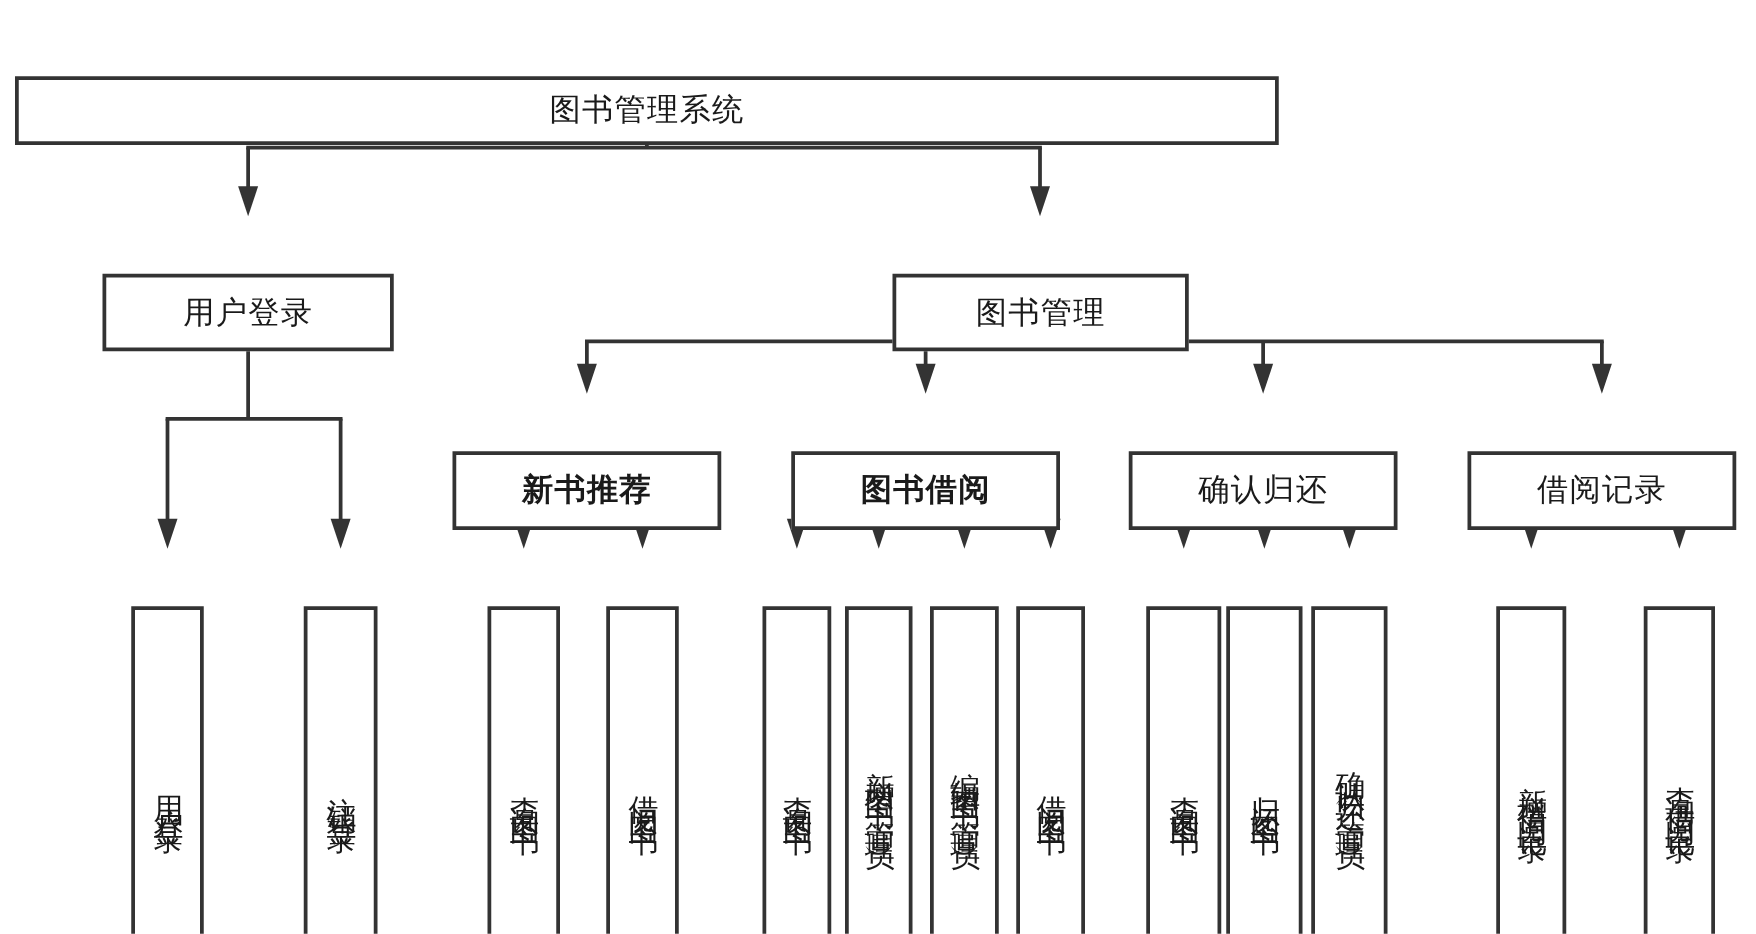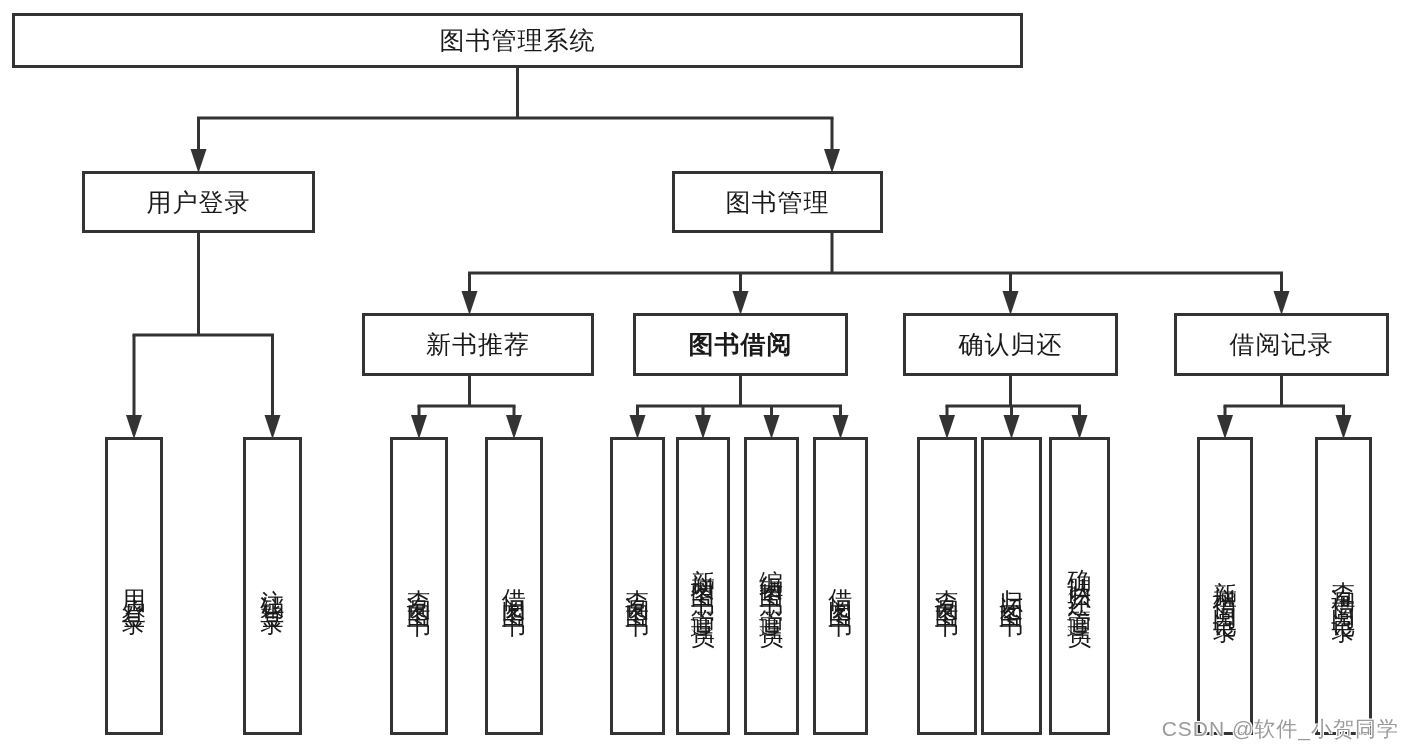--- a/index.html
+++ b/index.html
@@ -30,20 +30,21 @@
     position: absolute;
     box-sizing: border-box;
     background: #ffffff;
     border: 3px solid #333333;
     display: flex;
     align-items: center;
     justify-content: center;
     color: #1a1a1a;
     text-align: center;
     line-height: 1.15;
+    margin-top: 48px;
   }
   .node.h span {
     font-size: 25px;
     letter-spacing: 1px;
     white-space: nowrap;
   }
   .node.v span {
     writing-mode: vertical-rl;
     text-orientation: mixed;
     font-size: 24px;
@@ -119,24 +120,24 @@
       <line x1="1343.5" y1="406" x2="1343.5" y2="419" stroke="#333333" stroke-width="3"></line>
       <polygon points="1335.5,415 1351.5,415 1343.5,439" fill="#333333"></polygon>
     </svg>
   <div id="nodes">
       <div class="node h" style="left: 12px; top: 13px; width: 1011px; height: 55px;">
         <span>图书管理系统</span>
       </div>
       <div class="node h" style="left: 82px; top: 171px; width: 233px; height: 62px;">
         <span>用户登录</span>
       </div>
-      <div class="node h" style="left: 672px; top: 171px; width: 211px; height: 62px;">
+      <div class="node h" style="left: 714px; top: 171px; width: 237px; height: 62px;">
         <span>图书管理</span>
       </div>
-      <div class="node h" style="left: 362px; top: 313px; width: 232px; height: 63px;">
+      <div class="node h" style="left: 362px; top: 313px; width: 215px; height: 63px; font-weight: bold;">
         <span>新书推荐</span>
       </div>
       <div class="node h" style="left: 633px; top: 313px; width: 215px; height: 63px; font-weight: bold;">
         <span>图书借阅</span>
       </div>
       <div class="node h" style="left: 903px; top: 313px; width: 215px; height: 63px;">
         <span>确认归还</span>
       </div>
       <div class="node h" style="left: 1174px; top: 313px; width: 215px; height: 63px;">
         <span>借阅记录</span>
@@ -174,14 +175,13 @@
       <div class="node v" style="left: 1049px; top: 437px; width: 61px; height: 298px;">
         <span>确认归还（管理员）</span>
       </div>
       <div class="node v" style="left: 1197px; top: 437px; width: 56px; height: 298px;">
         <span>新增借阅记录</span>
       </div>
       <div class="node v" style="left: 1315px; top: 437px; width: 57px; height: 298px;">
         <span>查询借阅记录</span>
       </div>
     </div>
-  <div class="watermark">CSDN @软件_小贺同学</div>
 </div>
 
 </body></html>

